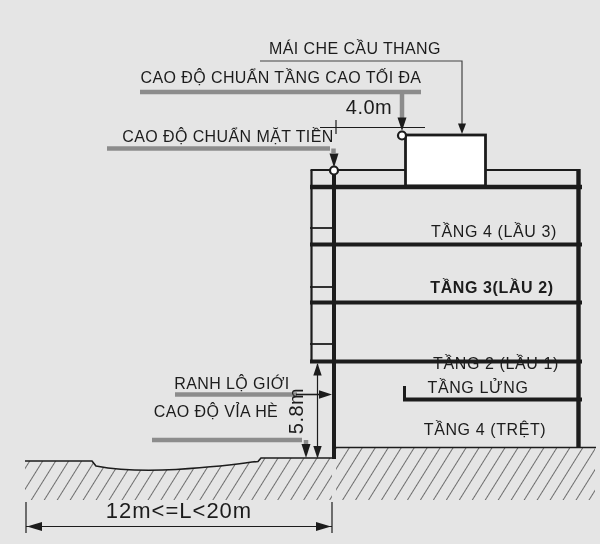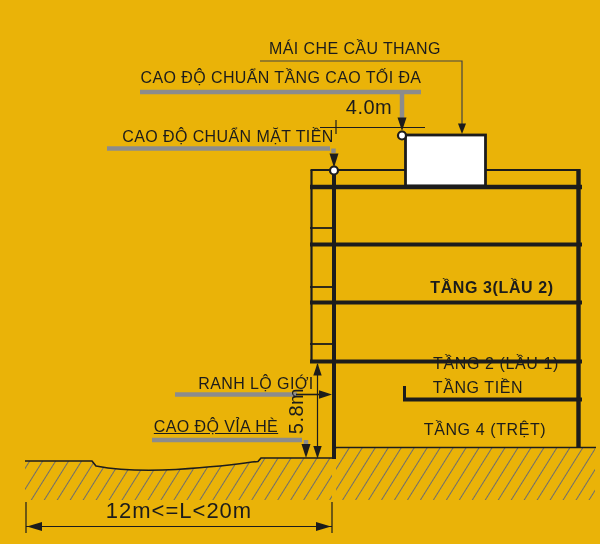--- a/index.html
+++ b/index.html
@@ -1,17 +1,17 @@
 <!DOCTYPE html>
 <html><head>
 <meta charset="utf-8">
 <style>
   html,body{margin:0;padding:0;background:#fff;}
   #canvas{
-    position:relative;width:600px;height:544px;background:#eab308;overflow:hidden;
+    position:relative;width:600px;height:544px;background:#e5e5e5;overflow:hidden;
     font-family:"Liberation Sans",sans-serif;color:#1c1c1c;
   }
   #drawing{position:absolute;left:0;top:0;}
   .lbl{
     position:absolute;white-space:nowrap;transform:translate(-50%,-50%);
     font-size:16px;letter-spacing:.4px;color:#1c1c1c;line-height:1;
   }
   .lbl-floor{font-size:16px;letter-spacing:.6px;}
   .lbl-dim{font-size:20px;letter-spacing:.5px;}
   .lbl-dim-big{font-size:22px;letter-spacing:1px;}
@@ -19,23 +19,23 @@
   
   #roof-canopy-label   {left:355px;top:49px;}
   #max-height-label    {left:281px;top:78px;}
   #setback-dim         {left:369px;top:107px;text-align:right;}
   #facade-datum-label  {left:212px;top:137px;margin-left:16px;}
   #floor-4-label       {left:494px;top:232px;}
   #floor-3-label       {left:492px;top:288px;font-weight:bold;}
   #floor-2-label       {left:496px;top:364px;}
   #mezzanine-label     {left:478px;top:388px;}
   #floor-1-label       {left:485px;top:430px;}
-  #road-boundary-label {left:232px;top:384px;margin-left:24px;}
+  #road-boundary-label {left:232px;top:384px;}
   #height-dim          {left:296px;top:411px;}
-  #sidewalk-label      {left:216px;top:427px;text-decoration:underline;}
+  #sidewalk-label      {left:216px;top:412px;}
   #road-width-dim      {left:179px;top:511px;}
 </style>
 </head>
 <body>
 
 <div id="canvas">
 
   <svg id="drawing" width="600" height="544" viewBox="0 0 600 544">
     <defs>
       <pattern id="hatch" patternUnits="userSpaceOnUse" width="22" height="11" patternTransform="rotate(-58)">
@@ -133,23 +133,24 @@
       <polygon points="27,526.5 42,522 42,531" fill="#1c1c1c"></polygon>
       <polygon points="331,526.5 316,522 316,531" fill="#1c1c1c"></polygon>
     </g>
   </svg>
 
   <div class="lbl" id="roof-canopy-label">MÁI CHE CẦU THANG</div>
   <div class="lbl" id="max-height-label">CAO ĐỘ CHUẨN TẦNG CAO TỐI ĐA</div>
   <div class="lbl lbl-dim" id="setback-dim">4.0m</div>
   <div class="lbl" id="facade-datum-label">CAO ĐỘ CHUẨN MẶT TIỀN</div>
 
+  <div class="lbl lbl-floor" id="floor-4-label">TẦNG 4 (LẦU 3)</div>
   <div class="lbl lbl-floor" id="floor-3-label">TẦNG 3(LẦU 2)</div>
   <div class="lbl lbl-floor" id="floor-2-label">TẦNG 2 (LẦU 1)</div>
-  <div class="lbl lbl-floor" id="mezzanine-label">TẦNG TIỀN</div>
+  <div class="lbl lbl-floor" id="mezzanine-label">TẦNG LỬNG</div>
   <div class="lbl lbl-floor" id="floor-1-label">TẦNG 4 (TRỆT)</div>
 
   <div class="lbl" id="road-boundary-label">RANH LỘ GIỚI</div>
   <div class="lbl lbl-dim rot90" id="height-dim">5.8m</div>
   <div class="lbl" id="sidewalk-label">CAO ĐỘ VỈA HÈ</div>
   <div class="lbl lbl-dim-big" id="road-width-dim">12m&lt;=L&lt;20m</div>
 
 </div>
 
 </body></html>

